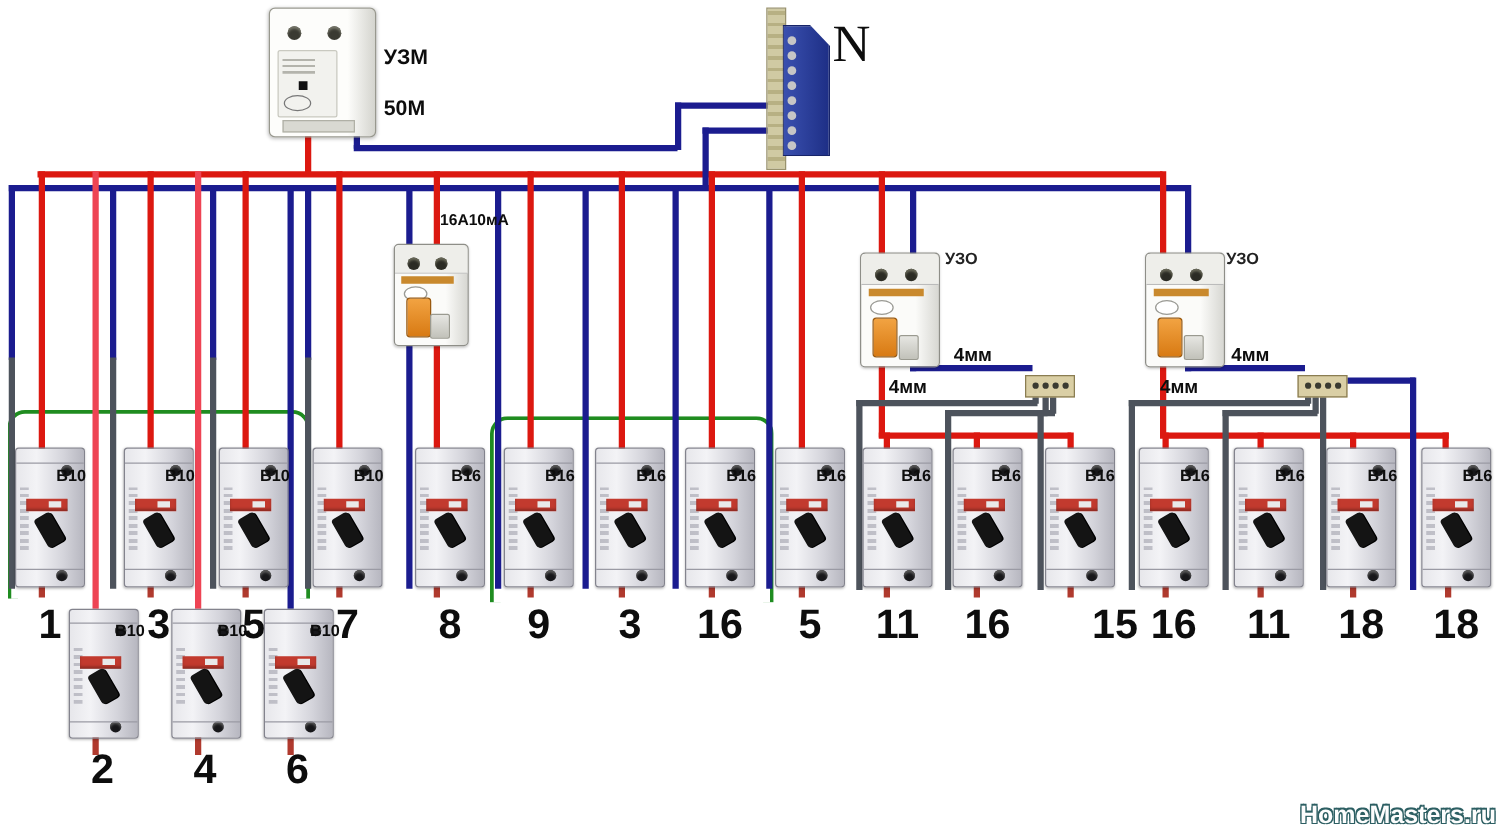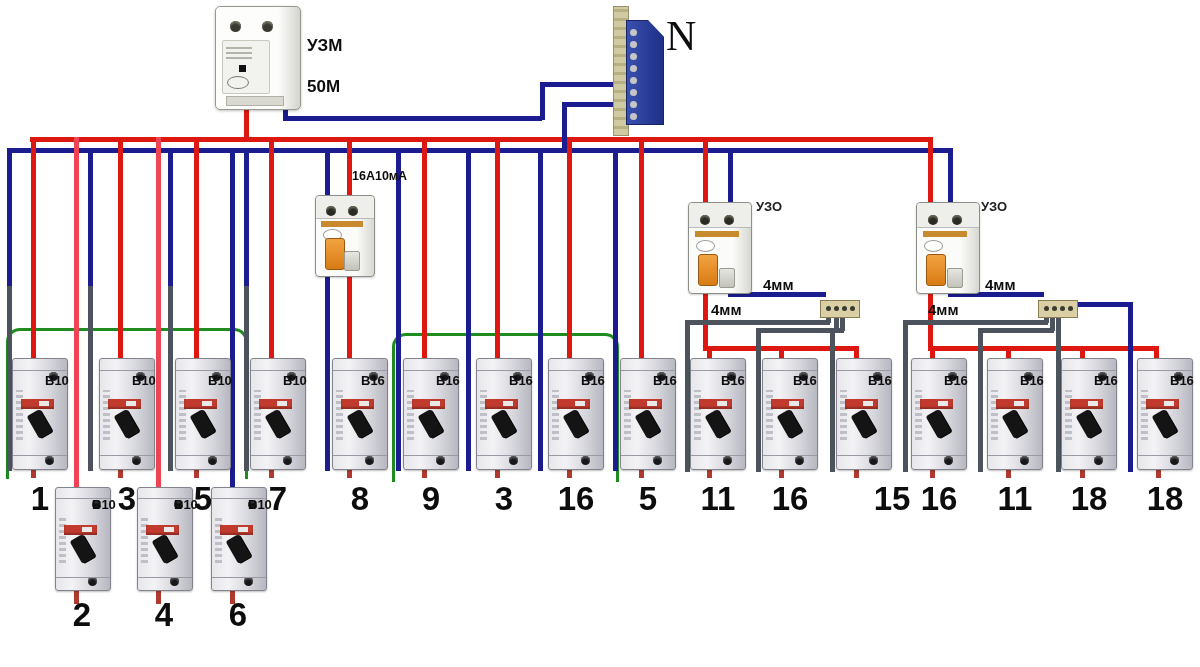--- a/index.html
+++ b/index.html
@@ -458,13 +458,14 @@
         <span class="vtx"></span>
         <span class="stripe">
           <i></i>
         </span>
         <span class="lever"></span>
       </div>
       <div class="lbl rating" style="left: 248px; top: 497px;">B10</div>
       <div class="lbl num" style="left: 206px; top: 596px;">6</div>
     </div>
 
+  <div class="wm">HomeMasters.ru</div>
 </div>
 
 </body></html>

